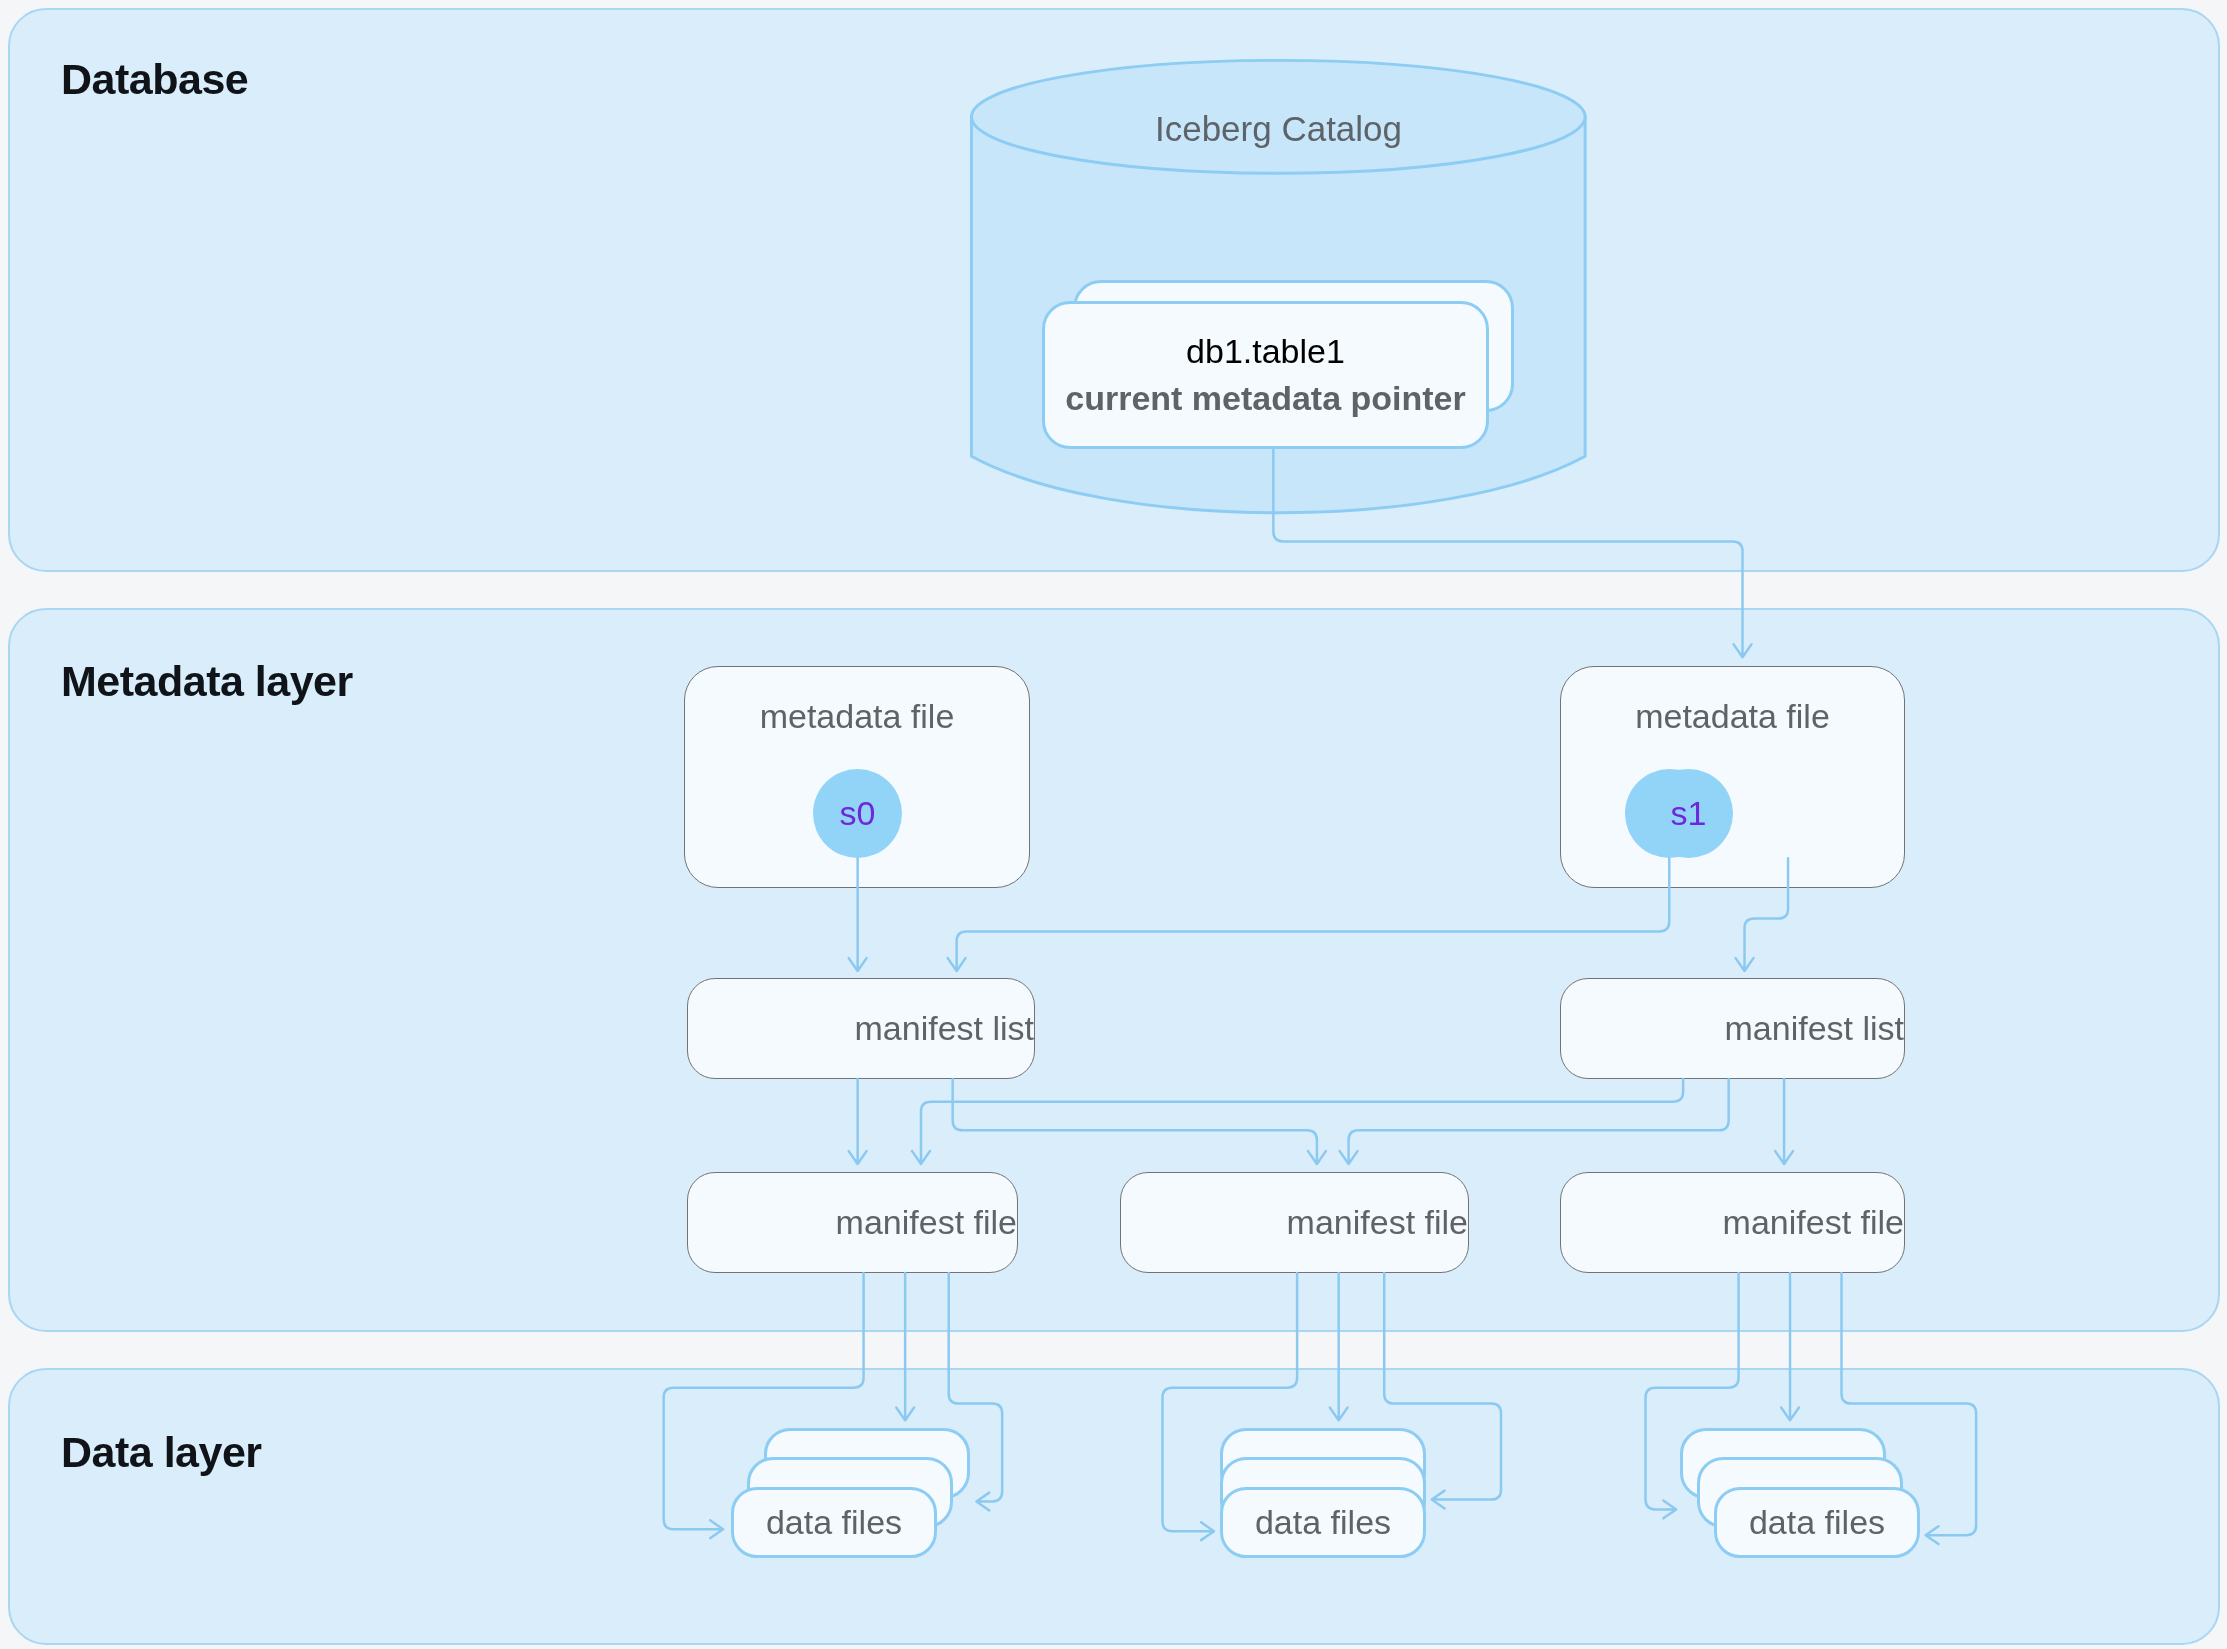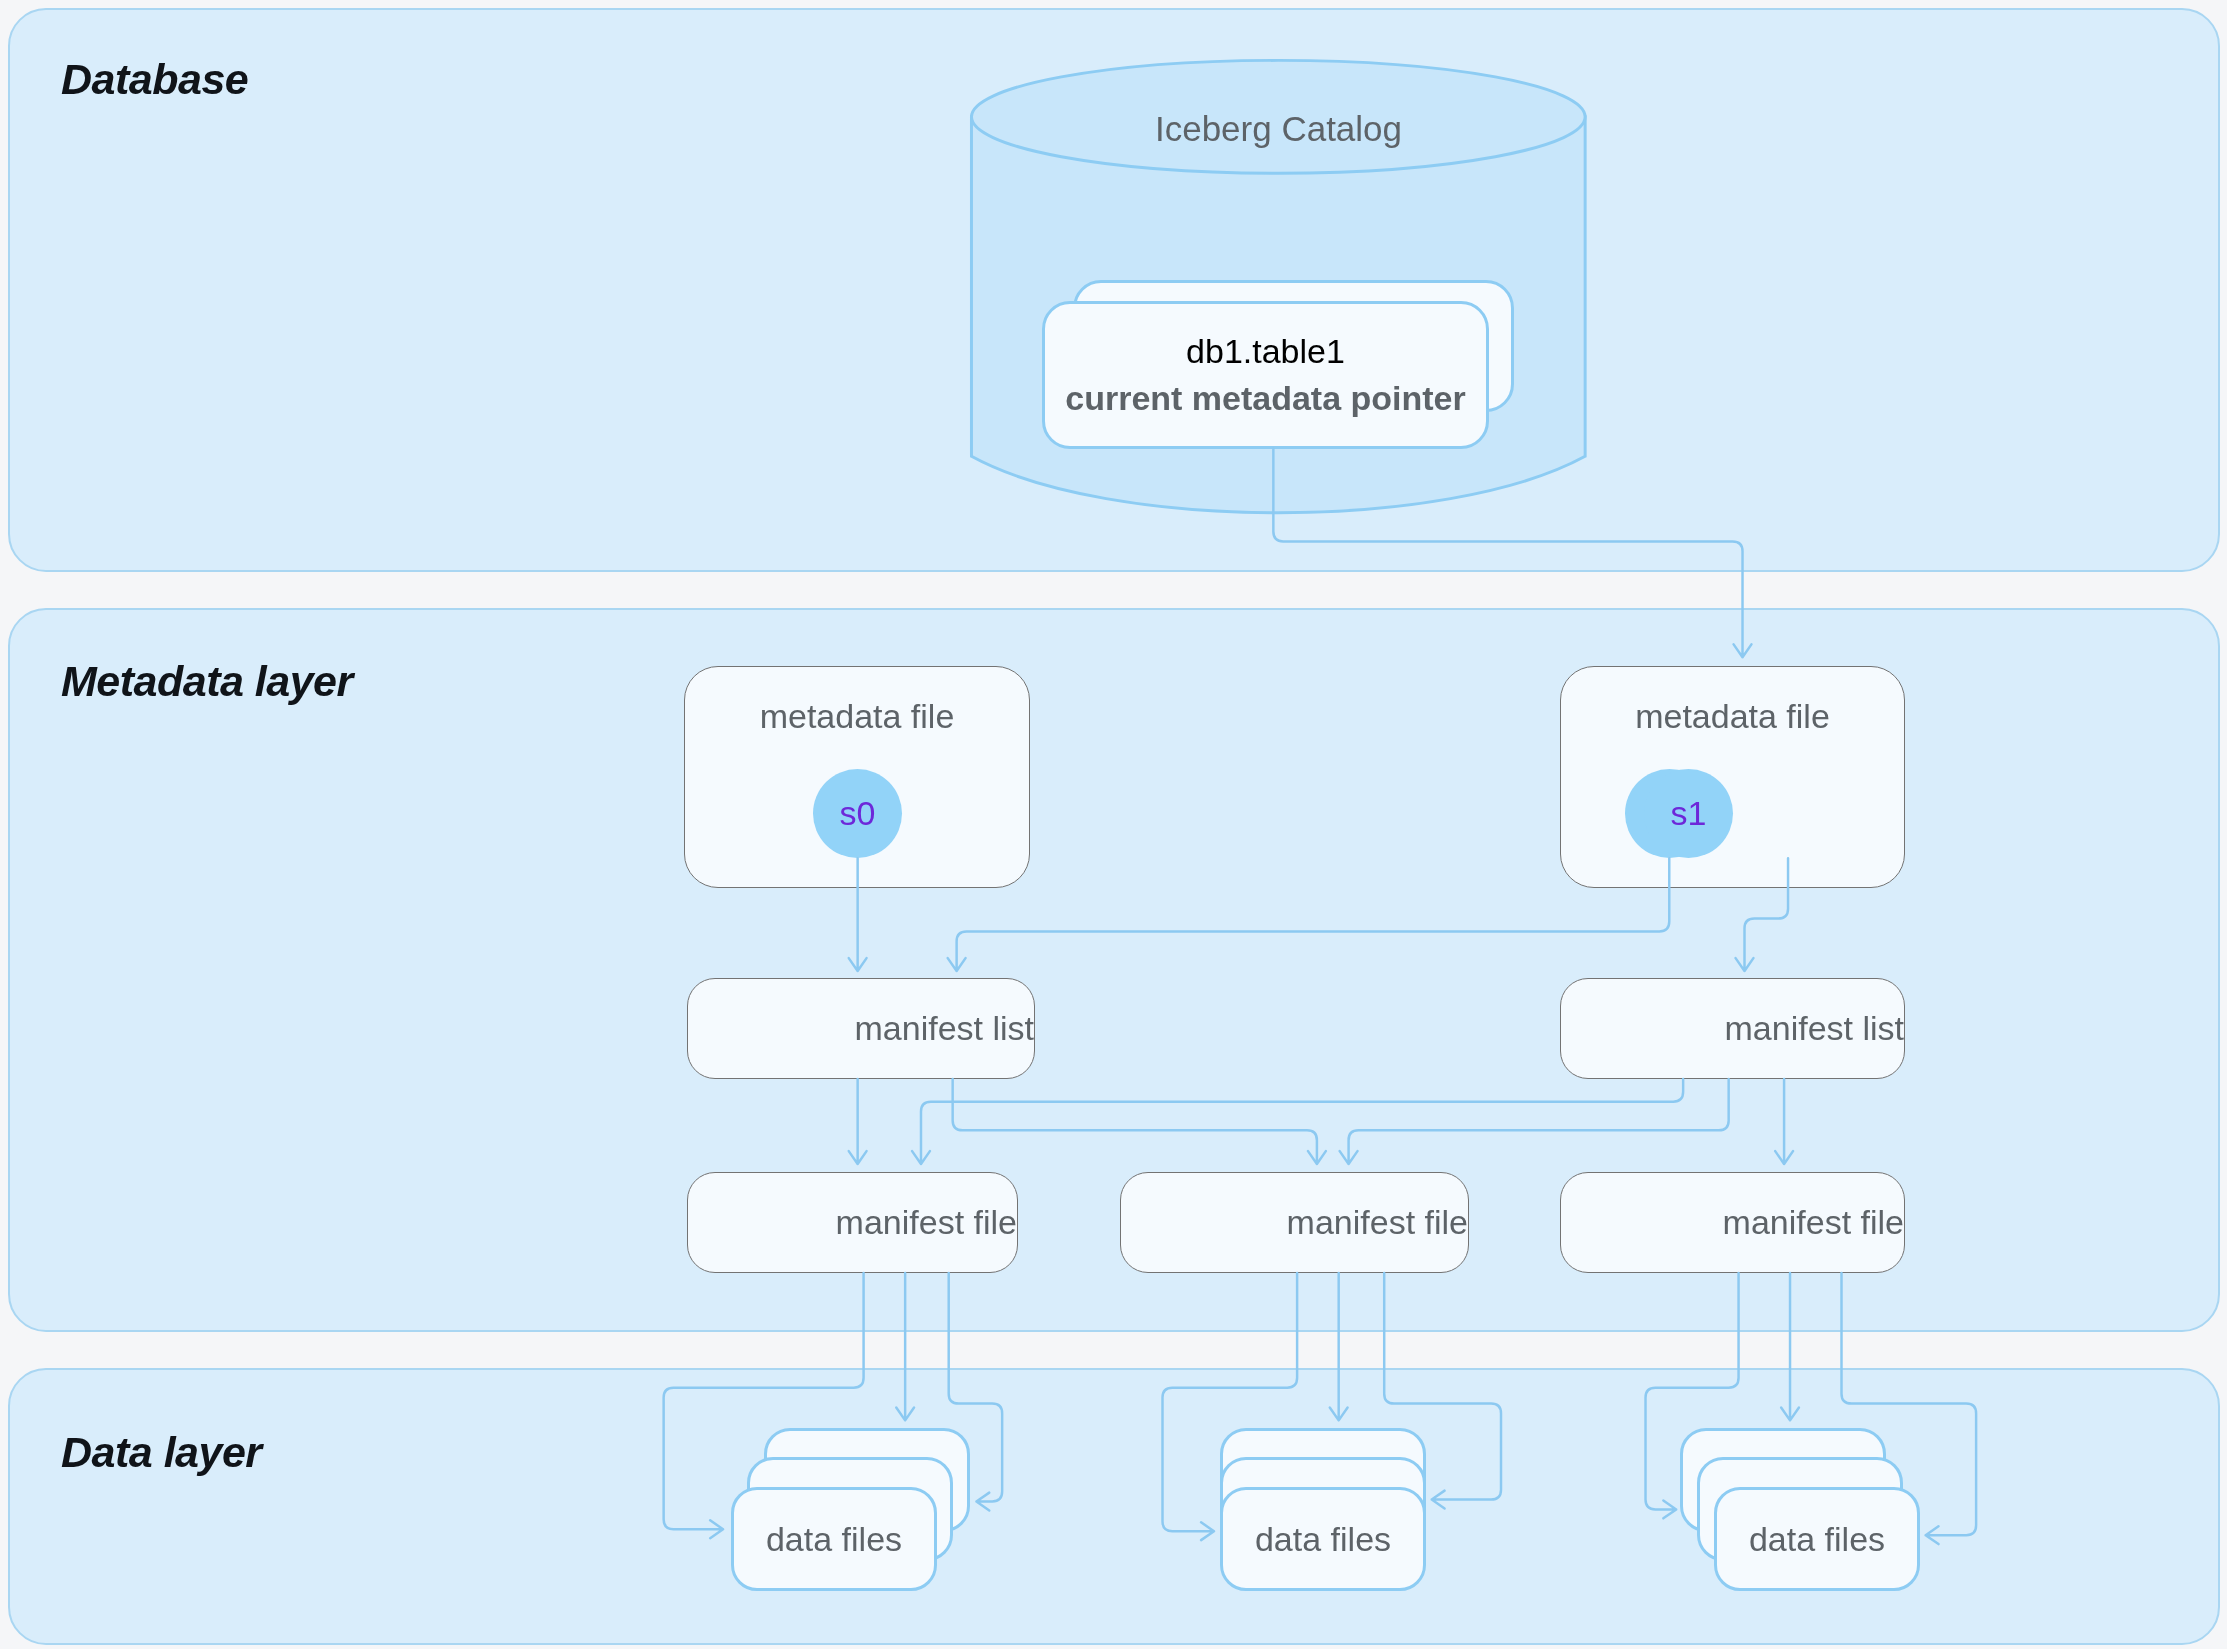--- a/index.html
+++ b/index.html
@@ -6,21 +6,21 @@
   .stage{position:relative;width:2228px;height:1649px;background:#f5f6f8;overflow:hidden;
          font-family:"Liberation Sans","DejaVu Sans",sans-serif;}
   .stage *{box-sizing:border-box;}
 
   
   .panel{position:absolute;left:8px;width:2212px;background:#d9edfb;border:2px solid #a9d6f2;border-radius:38px;}
   #panel-database{top:8px;height:564px;}
   #panel-metadata{top:608px;height:724px;}
   #panel-data{top:1368px;height:277px;}
 
-  .panel-label{position:absolute;left:61px;font-size:43px;font-weight:700;color:#101419;letter-spacing:-0.5px;font-style:italic;}
+  .panel-label{position:absolute;left:61px;font-size:43px;font-weight:700;color:#101419;letter-spacing:-0.5px;}
   #label-database{top:55px;}
   #label-metadata{top:657px;}
   #label-data{top:1428px;}
 
   
   .layer{position:absolute;left:0;top:0;width:2228px;height:1649px;pointer-events:none;}
 
   
   #catalog-title{position:absolute;left:1031px;top:109px;width:495px;text-align:center;
                  font-size:35px;color:#5d6368;}
@@ -45,21 +45,21 @@
   #mfile-2{left:1120px;top:1172px;width:349px;}
   #mfile-3{left:1560px;top:1172px;width:345px;}
 
   .snap{position:absolute;width:89px;height:89px;border-radius:50%;background:#92d3f8;
         display:flex;align-items:center;justify-content:center;font-size:34px;color:#6d28d9;}
   #snap-1-s0{left:813px;top:769px;}
   #snap-2-s0{left:1625px;top:769px;}
   #snap-2-s1{left:1644px;top:769px;}
 
   
-  .datacard{position:absolute;width:206px;height:104px;background:#f5fafe;border:3px solid #8dccf3;
+  .datacard{position:absolute;width:206px;height:71px;background:#f5fafe;border:3px solid #8dccf3;
             border-radius:26px;}
   .datacard.front{display:flex;align-items:center;justify-content:center;font-size:34px;color:#5d6368;}
   #s1-back{left:764px;top:1428px;}  #s1-mid{left:747px;top:1457px;}  #s1-front{left:731px;top:1487px;}
   #s2-back{left:1220px;top:1428px;} #s2-mid{left:1220px;top:1457px;} #s2-front{left:1220px;top:1487px;}
   #s3-back{left:1680px;top:1428px;} #s3-mid{left:1697px;top:1457px;} #s3-front{left:1714px;top:1487px;}
 
   .conn{fill:none;stroke:#8cc9f1;stroke-width:2.5;stroke-linecap:round;stroke-linejoin:round;}
   .cyl{fill:#c8e6fa;stroke:#8dccf3;stroke-width:3;}
 </style>
 </head>

